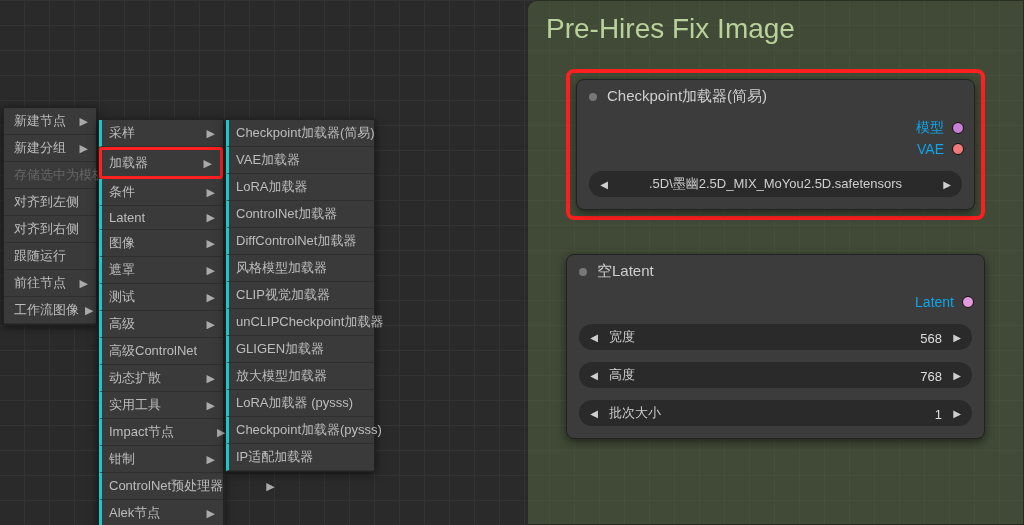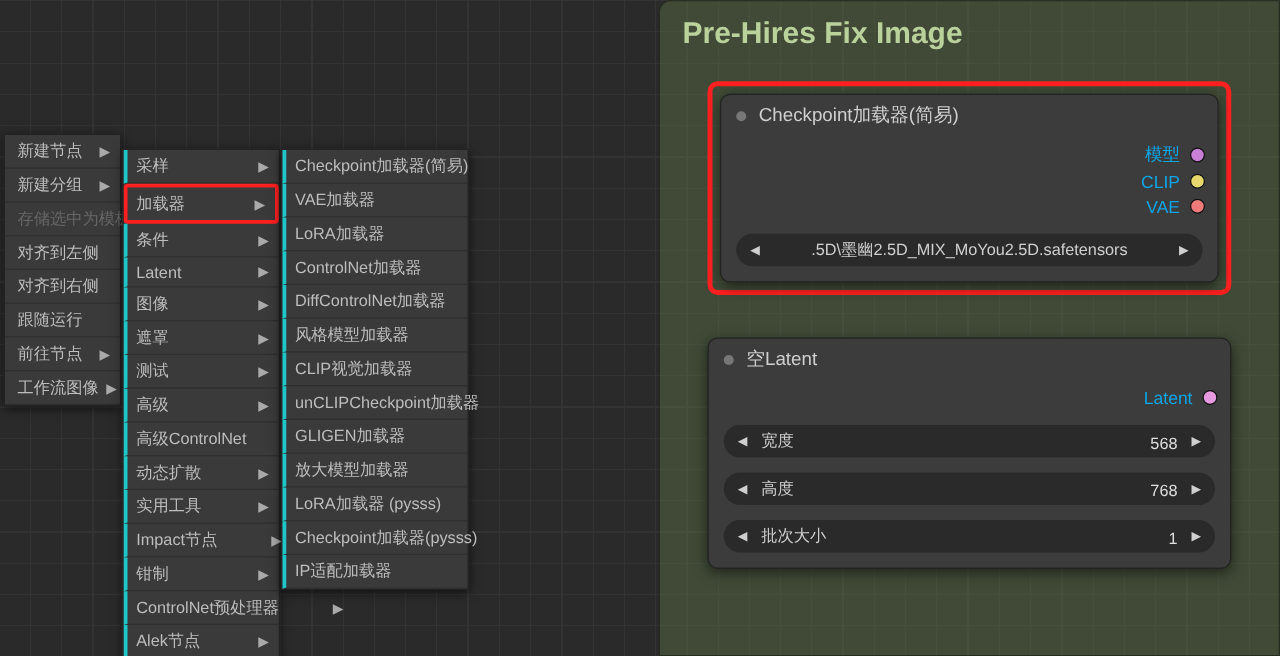--- a/index.html
+++ b/index.html
@@ -56,23 +56,23 @@
     width: 497px;
     height: 525px;
     background: rgba(90,110,70,0.48);
     border: 1px solid rgba(0,0,0,0.4);
     border-radius: 10px 0 0 0;
     padding-top: 6px;
     overflow: hidden;
   }
   .group-title {
     color: #b9d19b;
-    font-size: 24px;
+    font-size: 28px;
     padding: 6px 18px 14px 18px;
-    font-weight: 700;
+    font-weight: 400;
   }
 
   
   .node {
     background: #3c3c3c;
     border: 1px solid #222;
     border-radius: 8px;
     box-shadow: 0 3px 10px rgba(0,0,0,0.5);
     color: #bbb;
     position: relative;
@@ -299,24 +299,20 @@
       <div class="node-header">
         <span class="dot"></span>
         <span>Checkpoint加载器(简易)</span>
       </div>
       <div class="node-outputs" id="ckpt-outs">
           <div class="out-row">
             <span>模型</span>
             <span class="port p-model"></span>
           </div>
           <div class="out-row">
-            <span>CLIP</span>
-            <span class="port p-clip"></span>
-          </div>
-          <div class="out-row">
             <span>VAE</span>
             <span class="port p-vae"></span>
           </div>
         </div>
       <div class="widget">
         <span class="tri">◀</span>
         <span class="single">.5D\墨幽2.5D_MIX_MoYou2.5D.safetensors</span>
         <span class="tri">▶</span>
       </div>
     </div>

